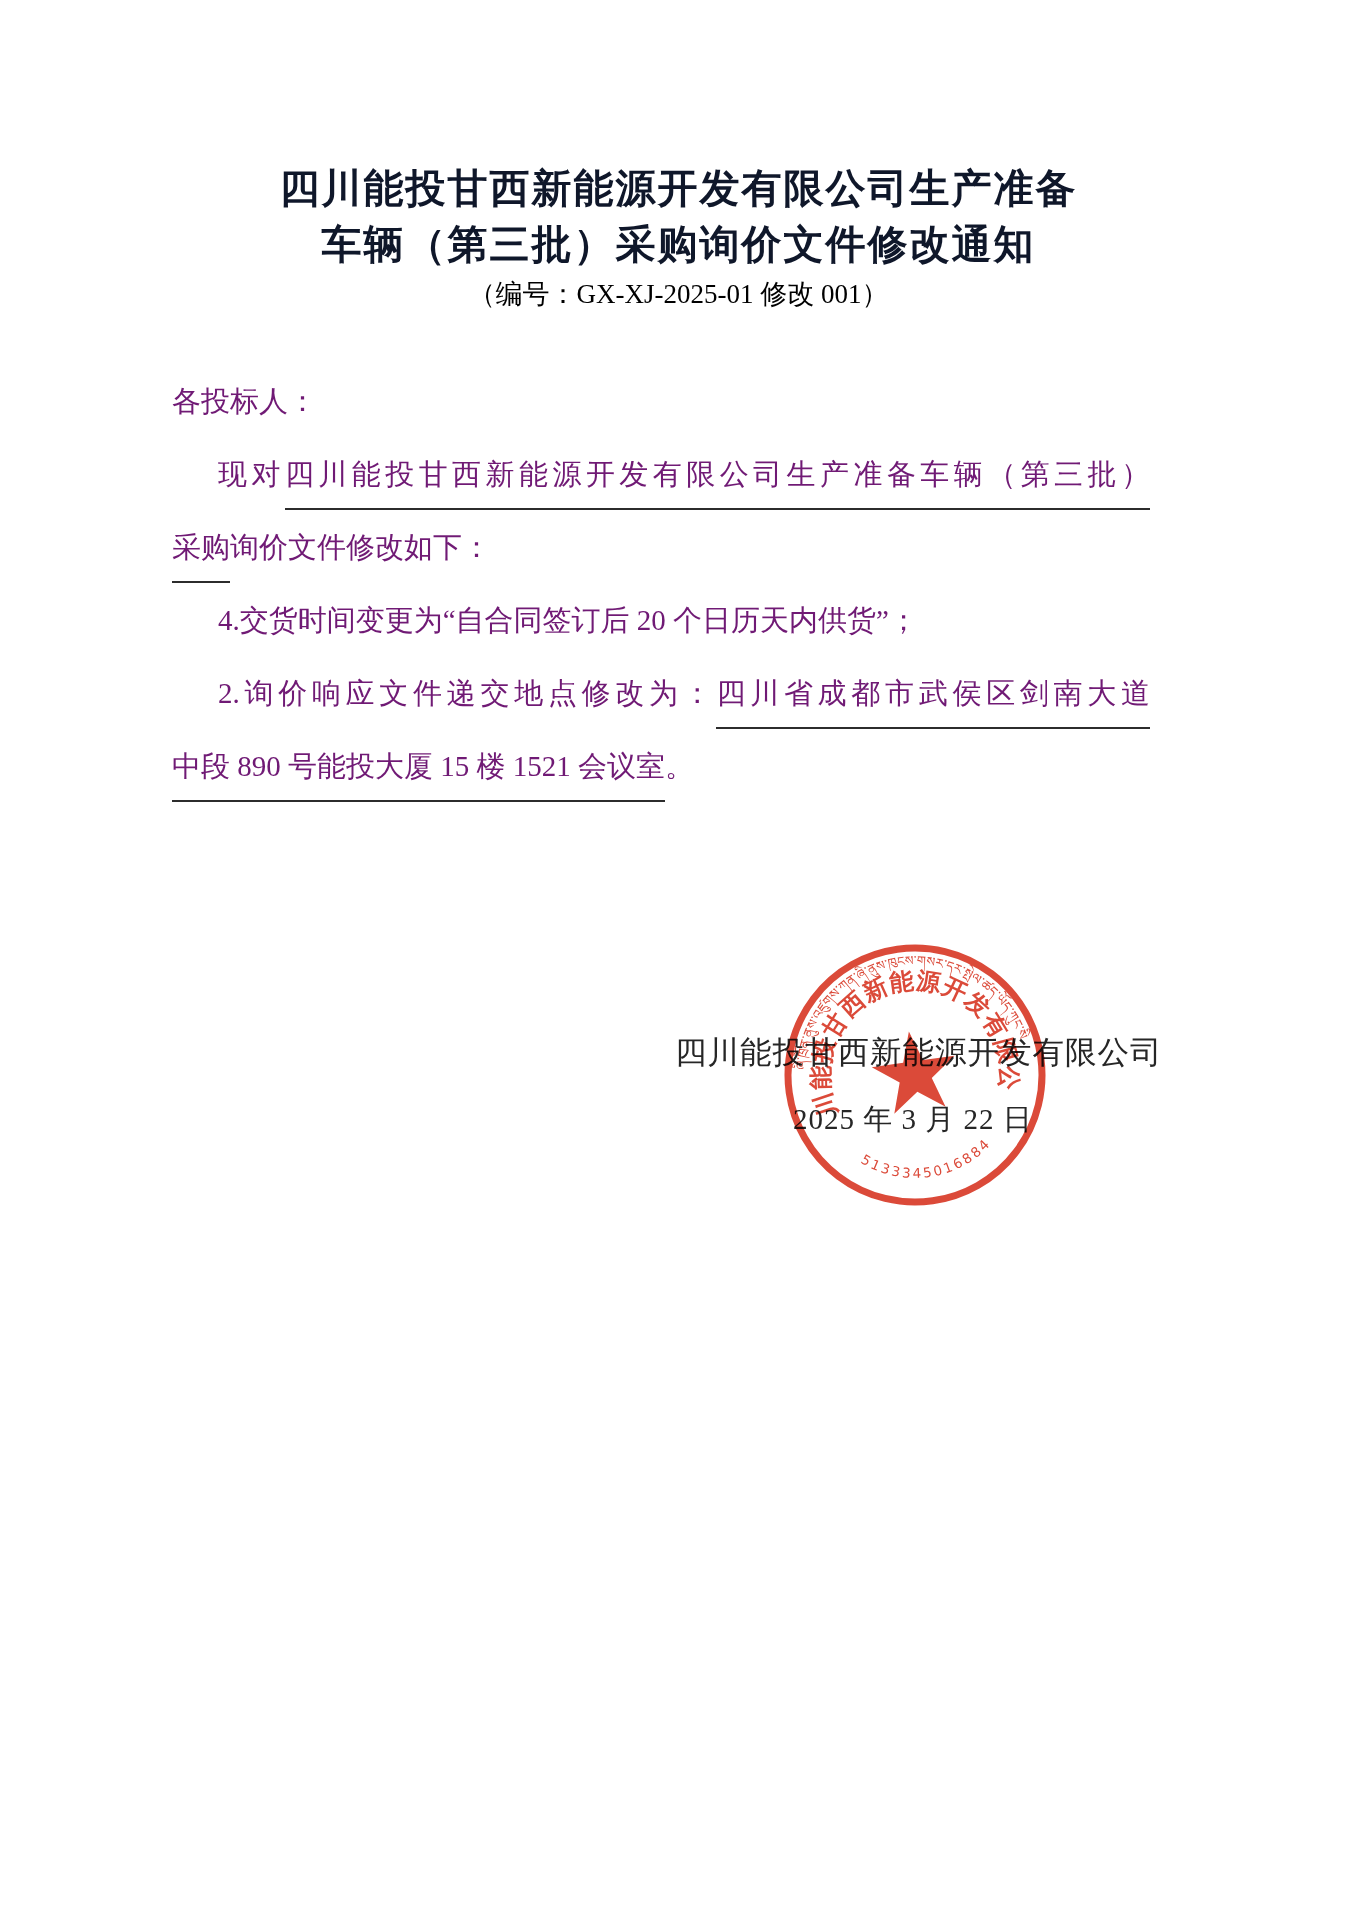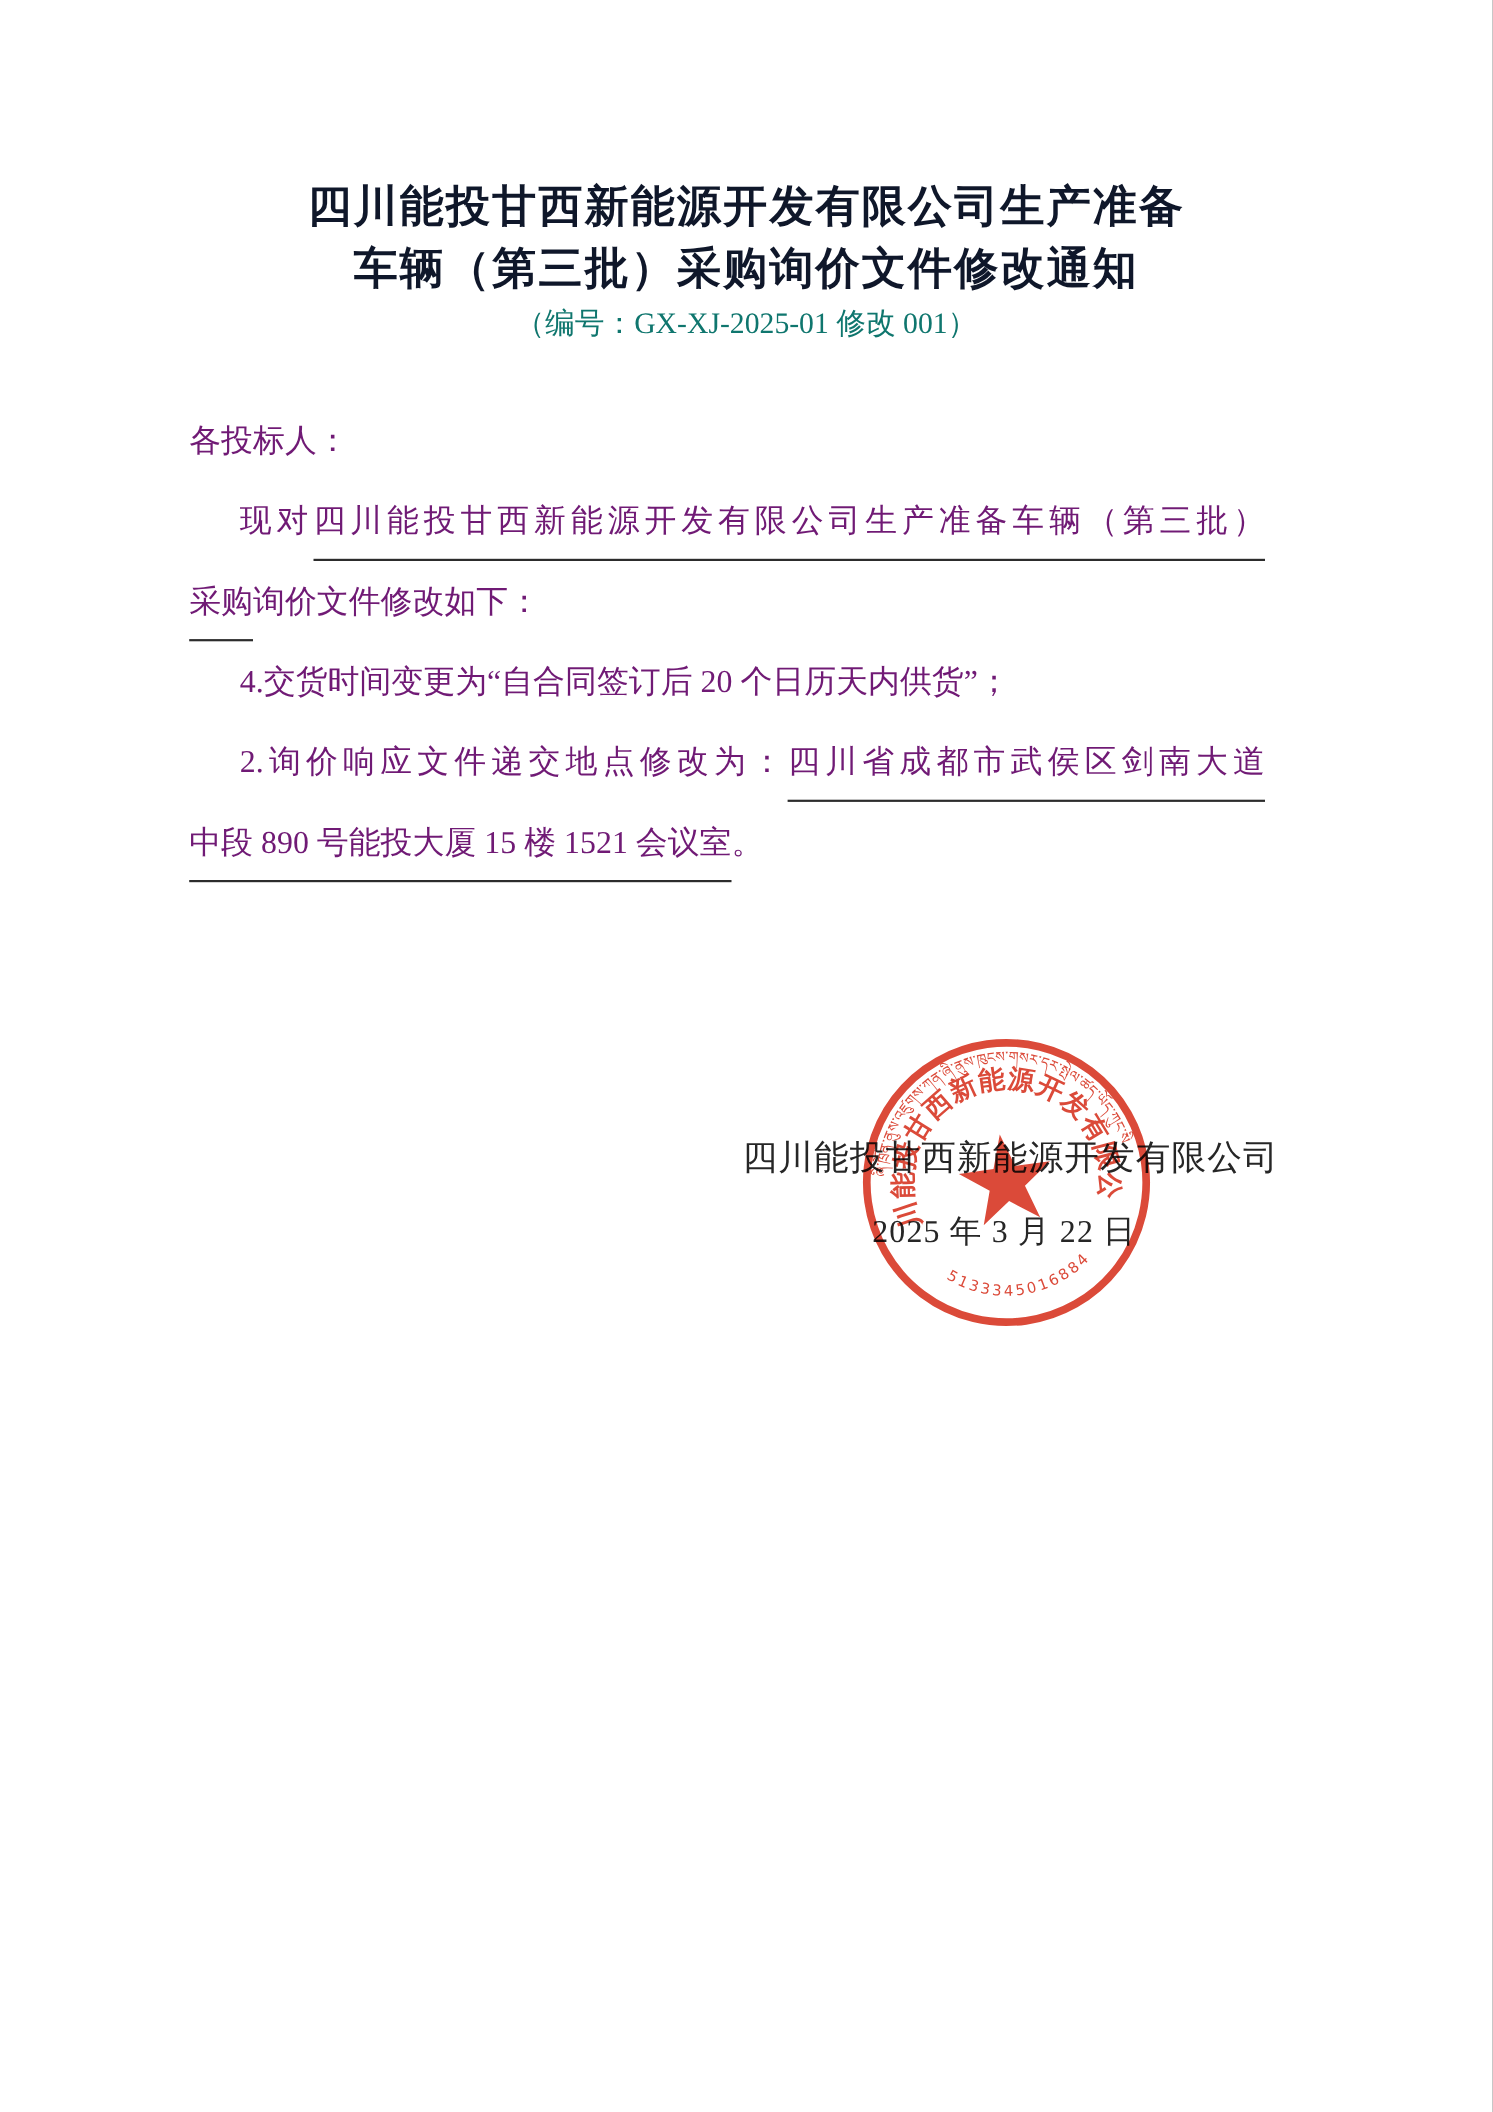--- a/index.html
+++ b/index.html
@@ -19,21 +19,21 @@
     font-family:"Liberation Sans", sans-serif;
     font-weight:700;
     font-size:40px;line-height:56px;
     letter-spacing:2px;
     color:#0f172a;
   }
   .doc-number{
     position:absolute;top:277px;left:0;right:0;
     text-align:center;
     font-size:27px;line-height:34px;
-    color:#0f766e;
+    color:#000000;
   }
   
   .body-text{
     position:absolute;top:365px;left:172px;width:978px;
     font-size:29px;line-height:73px;
     color:#701a75;
     text-align:justify;
   }
   .line{height:73px;overflow:visible;}
   .indent{text-indent:46px;}

